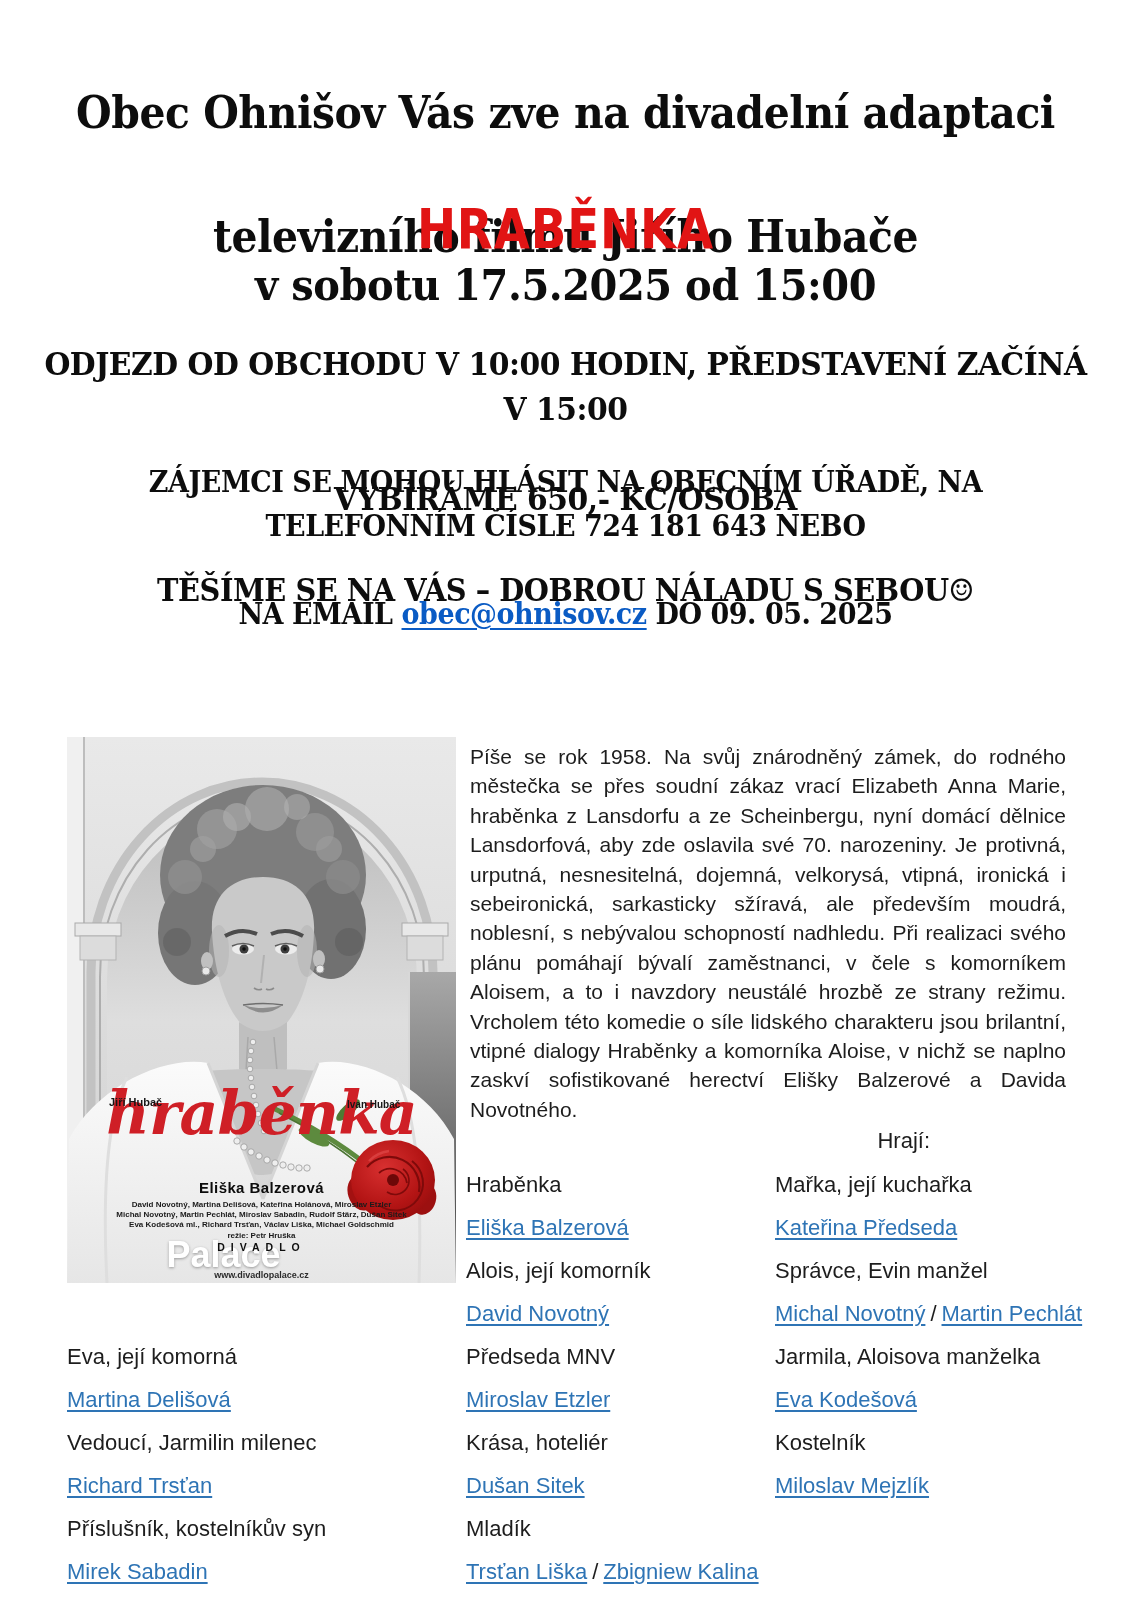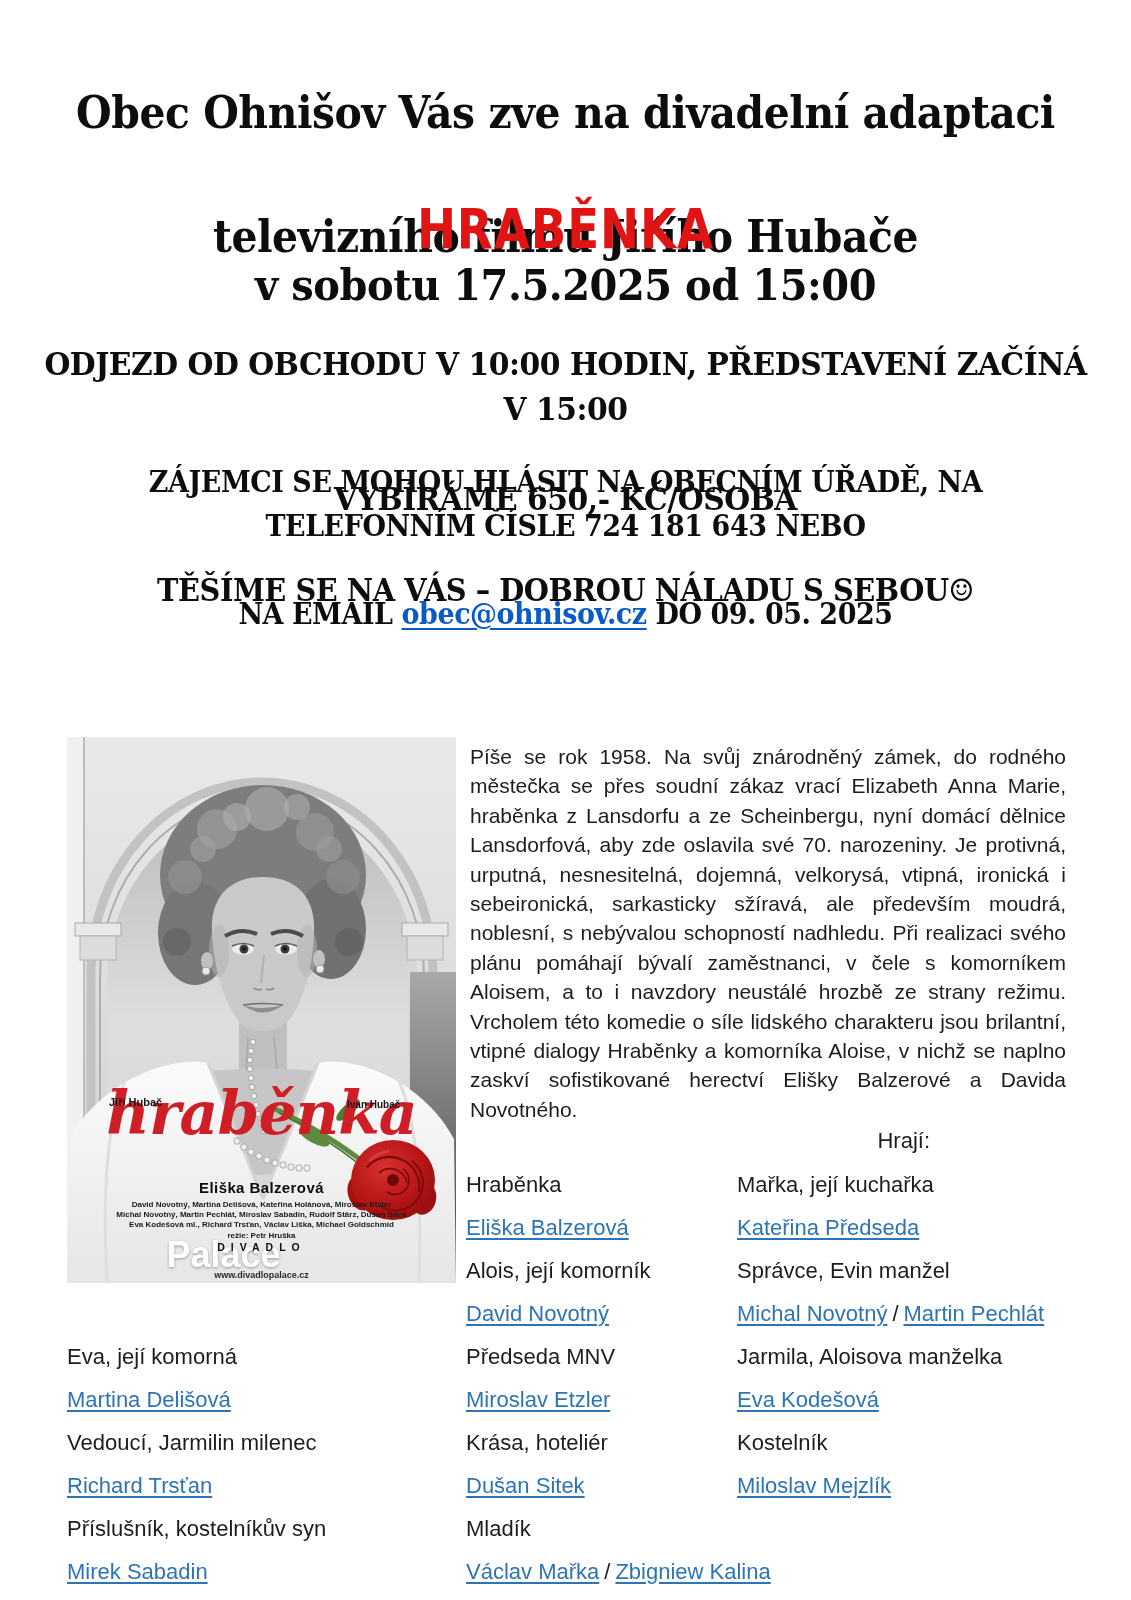--- a/index.html
+++ b/index.html
@@ -28,21 +28,21 @@
   .synopsis {
     position:absolute; left:470px; top:742px; width:596px;
     font-size:21px; line-height:29.4px; text-align:justify; color:#1d1d1d;
   }
 
   
   .cast-header { position:absolute; left:470px; top:1128px; width:460px; text-align:right; font-size:22px; }
   .cast-col    { position:absolute; }
   .cast-col-left   { left:67px;  top:1335px; width:395px; }
   .cast-col-middle { left:466px; top:1163px; width:268px; }
-  .cast-col-right  { left:737px; top:1163px; width:345px; }
+  .cast-col-right  { left:775px; top:1163px; width:345px; }
   .cast-role, .cast-actors { height:43px; line-height:43px; font-size:22px; white-space:nowrap; }
   .cast-role  { color:#1d1d1d; }
   .cast-link  { color:#2E74B5; text-decoration:underline; text-underline-offset:3px; cursor:pointer; }
   .cast-sep   { color:#1d1d1d; margin:0 5px; text-decoration:none; }
 
   
   .poster {
     position:absolute; left:67px; top:737px; width:389px; height:546px;
     background:#d9d9d9; overflow:hidden;
   }
@@ -251,21 +251,21 @@
     <div>
       <div class="cast-role">Předseda MNV</div>
       <div class="cast-actors"><a class="cast-link">Miroslav Etzler</a></div>
     </div>
     <div>
       <div class="cast-role">Krása, hoteliér</div>
       <div class="cast-actors"><a class="cast-link">Dušan Sitek</a></div>
     </div>
     <div>
       <div class="cast-role">Mladík</div>
-      <div class="cast-actors"><a class="cast-link">Václav Mařka</a><span class="cast-sep">/</span><a class="cast-link">Zbigniew Kalina</a></div>
+      <div class="cast-actors"><a class="cast-link">Trsťan Liška</a><span class="cast-sep">/</span><a class="cast-link">Zbigniew Kalina</a></div>
     </div>
   </div>
 
   <div class="cast-col cast-col-right">
     <div>
       <div class="cast-role">Mařka, její kuchařka</div>
       <div class="cast-actors"><a class="cast-link">Kateřina Předseda</a></div>
     </div>
     <div>
       <div class="cast-role">Správce, Evin manžel</div>

